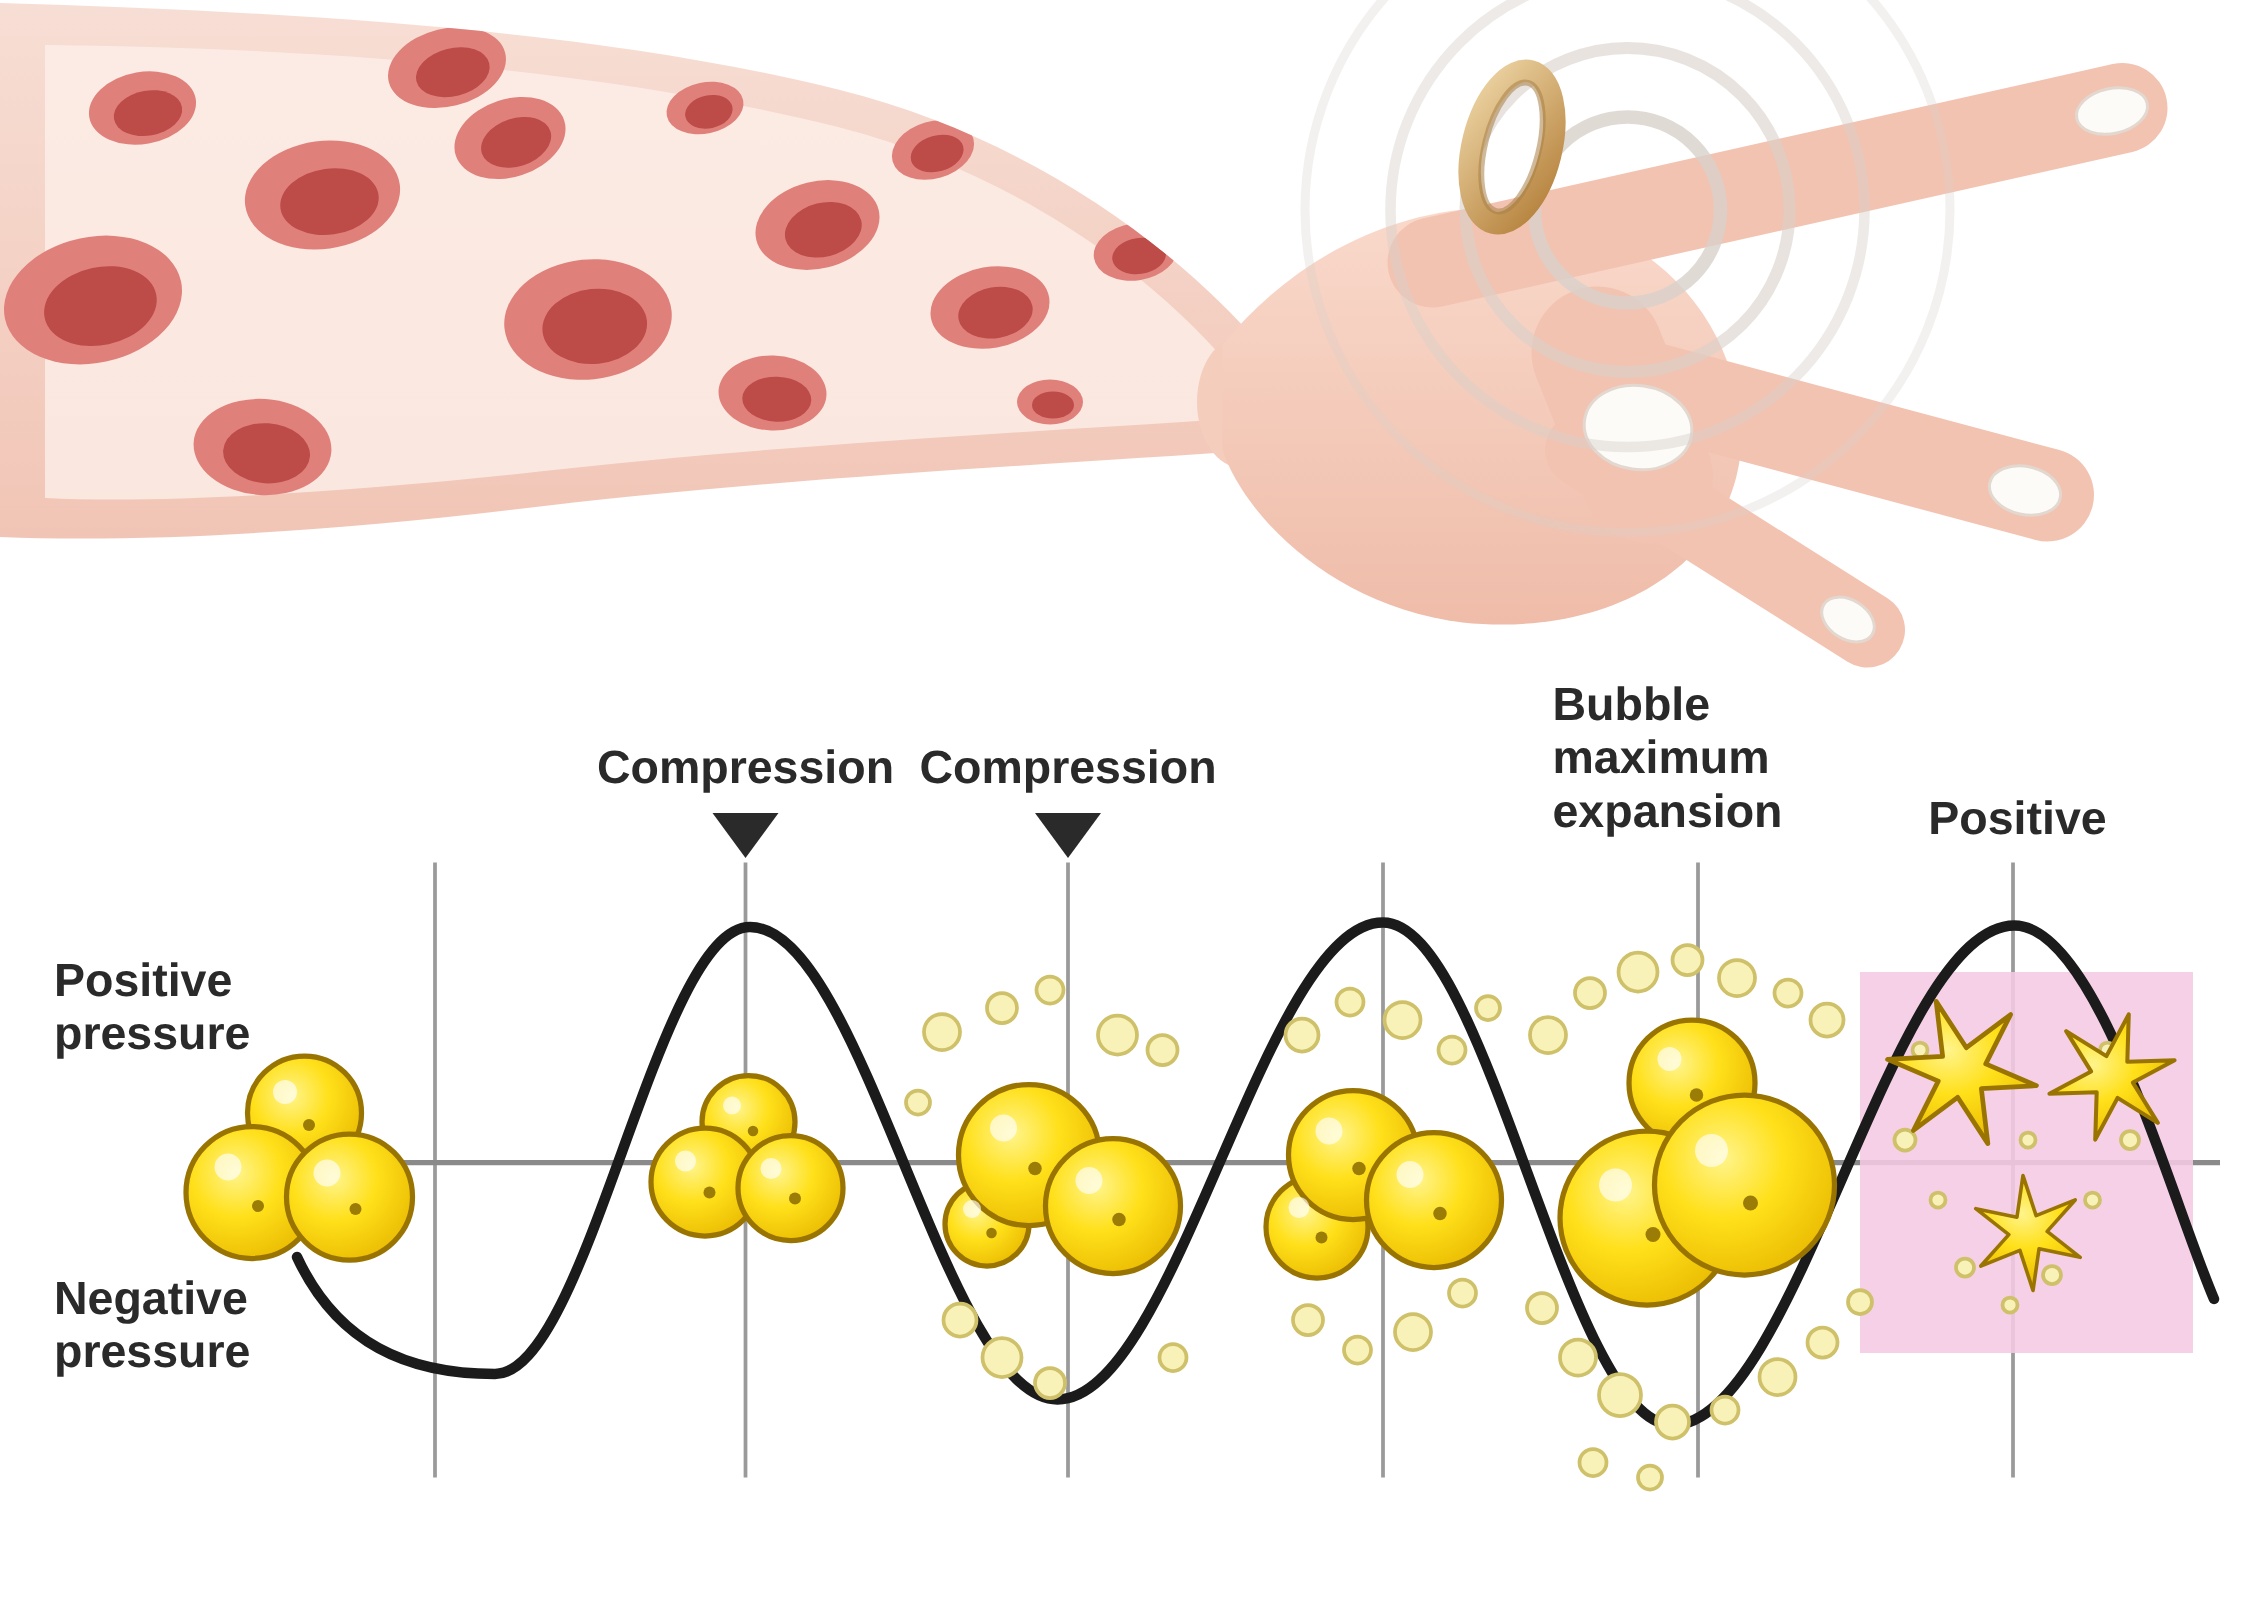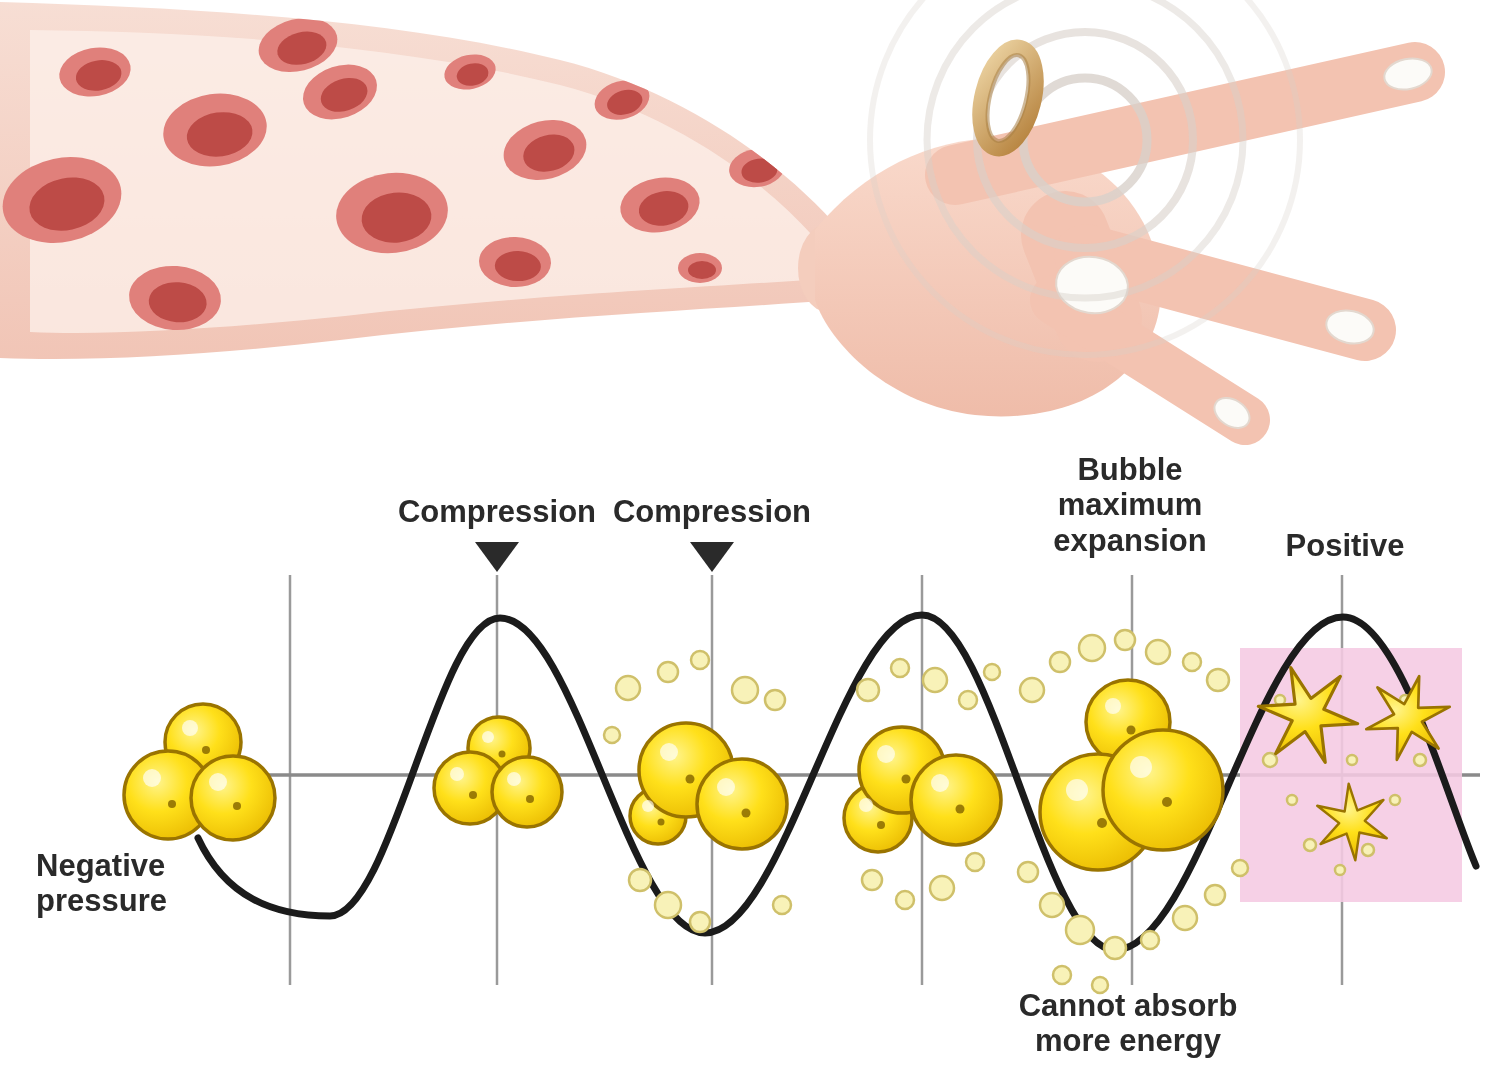--- a/index.html
+++ b/index.html
@@ -10,21 +10,21 @@
   }
   .stage > svg{position:absolute;left:0;top:0}
   .lbl{
     position:absolute;color:var(--text,#2a2a2a);
     font-size:31px;font-weight:600;line-height:1.14;
   }
   .pos-pressure{left:36px;top:636px;width:175px}
   .neg-pressure{left:36px;top:848px;width:180px}
   .compression{left:497px;top:494px;transform:translateX(-50%);white-space:nowrap}
   .rarefaction{left:712px;top:494px;transform:translateX(-50%);white-space:nowrap}
-  .bubble-max{left:1130px;top:452px;width:190px;transform:translateX(-50%);text-align:center}
+  .bubble-max{left:1130px;top:452px;width:190px;transform:translateX(-50%);}
   .implosion{left:1345px;top:528px;transform:translateX(-50%);white-space:nowrap}
   .cannot{left:1128px;top:988px;width:260px;transform:translateX(-50%);text-align:center}
 
   
   .grid{stroke:var(--gridline,#9a9a9a);stroke-width:2.5}
   .axis{stroke:var(--axis,#8a8a8a);stroke-width:3.5}
   .wave{fill:none;stroke:var(--wave,#1b1b1b);stroke-width:7;stroke-linecap:round}
   .tri{fill:var(--marker,#2a2a2a)}
   .pink{fill:var(--implosion_bg,#f5c9e2);opacity:.88}
   .bub{fill:url(#bubbleGrad);stroke:var(--bubble_stroke,#9a7400);stroke-width:3.5}
@@ -298,19 +298,19 @@
         <use class="burst" href="#burstShape" transform="translate(1308 715) rotate(10) scale(1.05)"></use>
         <use class="burst" href="#burstShape" transform="translate(1408 718) rotate(-15) scale(0.9)"></use>
         <use class="burst" href="#burstShape" transform="translate(1352 822) rotate(25) scale(0.8)"></use>
       </g>
 
       <polygon class="tri" points="475,542 519,542 497,572"></polygon>
       <polygon class="tri" points="690,542 734,542 712,572"></polygon>
     </g>
   </svg>
 
+  <div class="lbl pos-pressure">Positive pressure</div>
   <div class="lbl compression">Compression</div>
   <div class="lbl neg-pressure">Negative pressure</div>
   <div class="lbl rarefaction">Compression</div>
   <div class="lbl bubble-max">Bubble maximum expansion</div>
   <div class="lbl implosion">Positive</div>
-  <div class="lbl cannot">Cannot absorb more energy</div>
 </div>
 
 </body></html>

